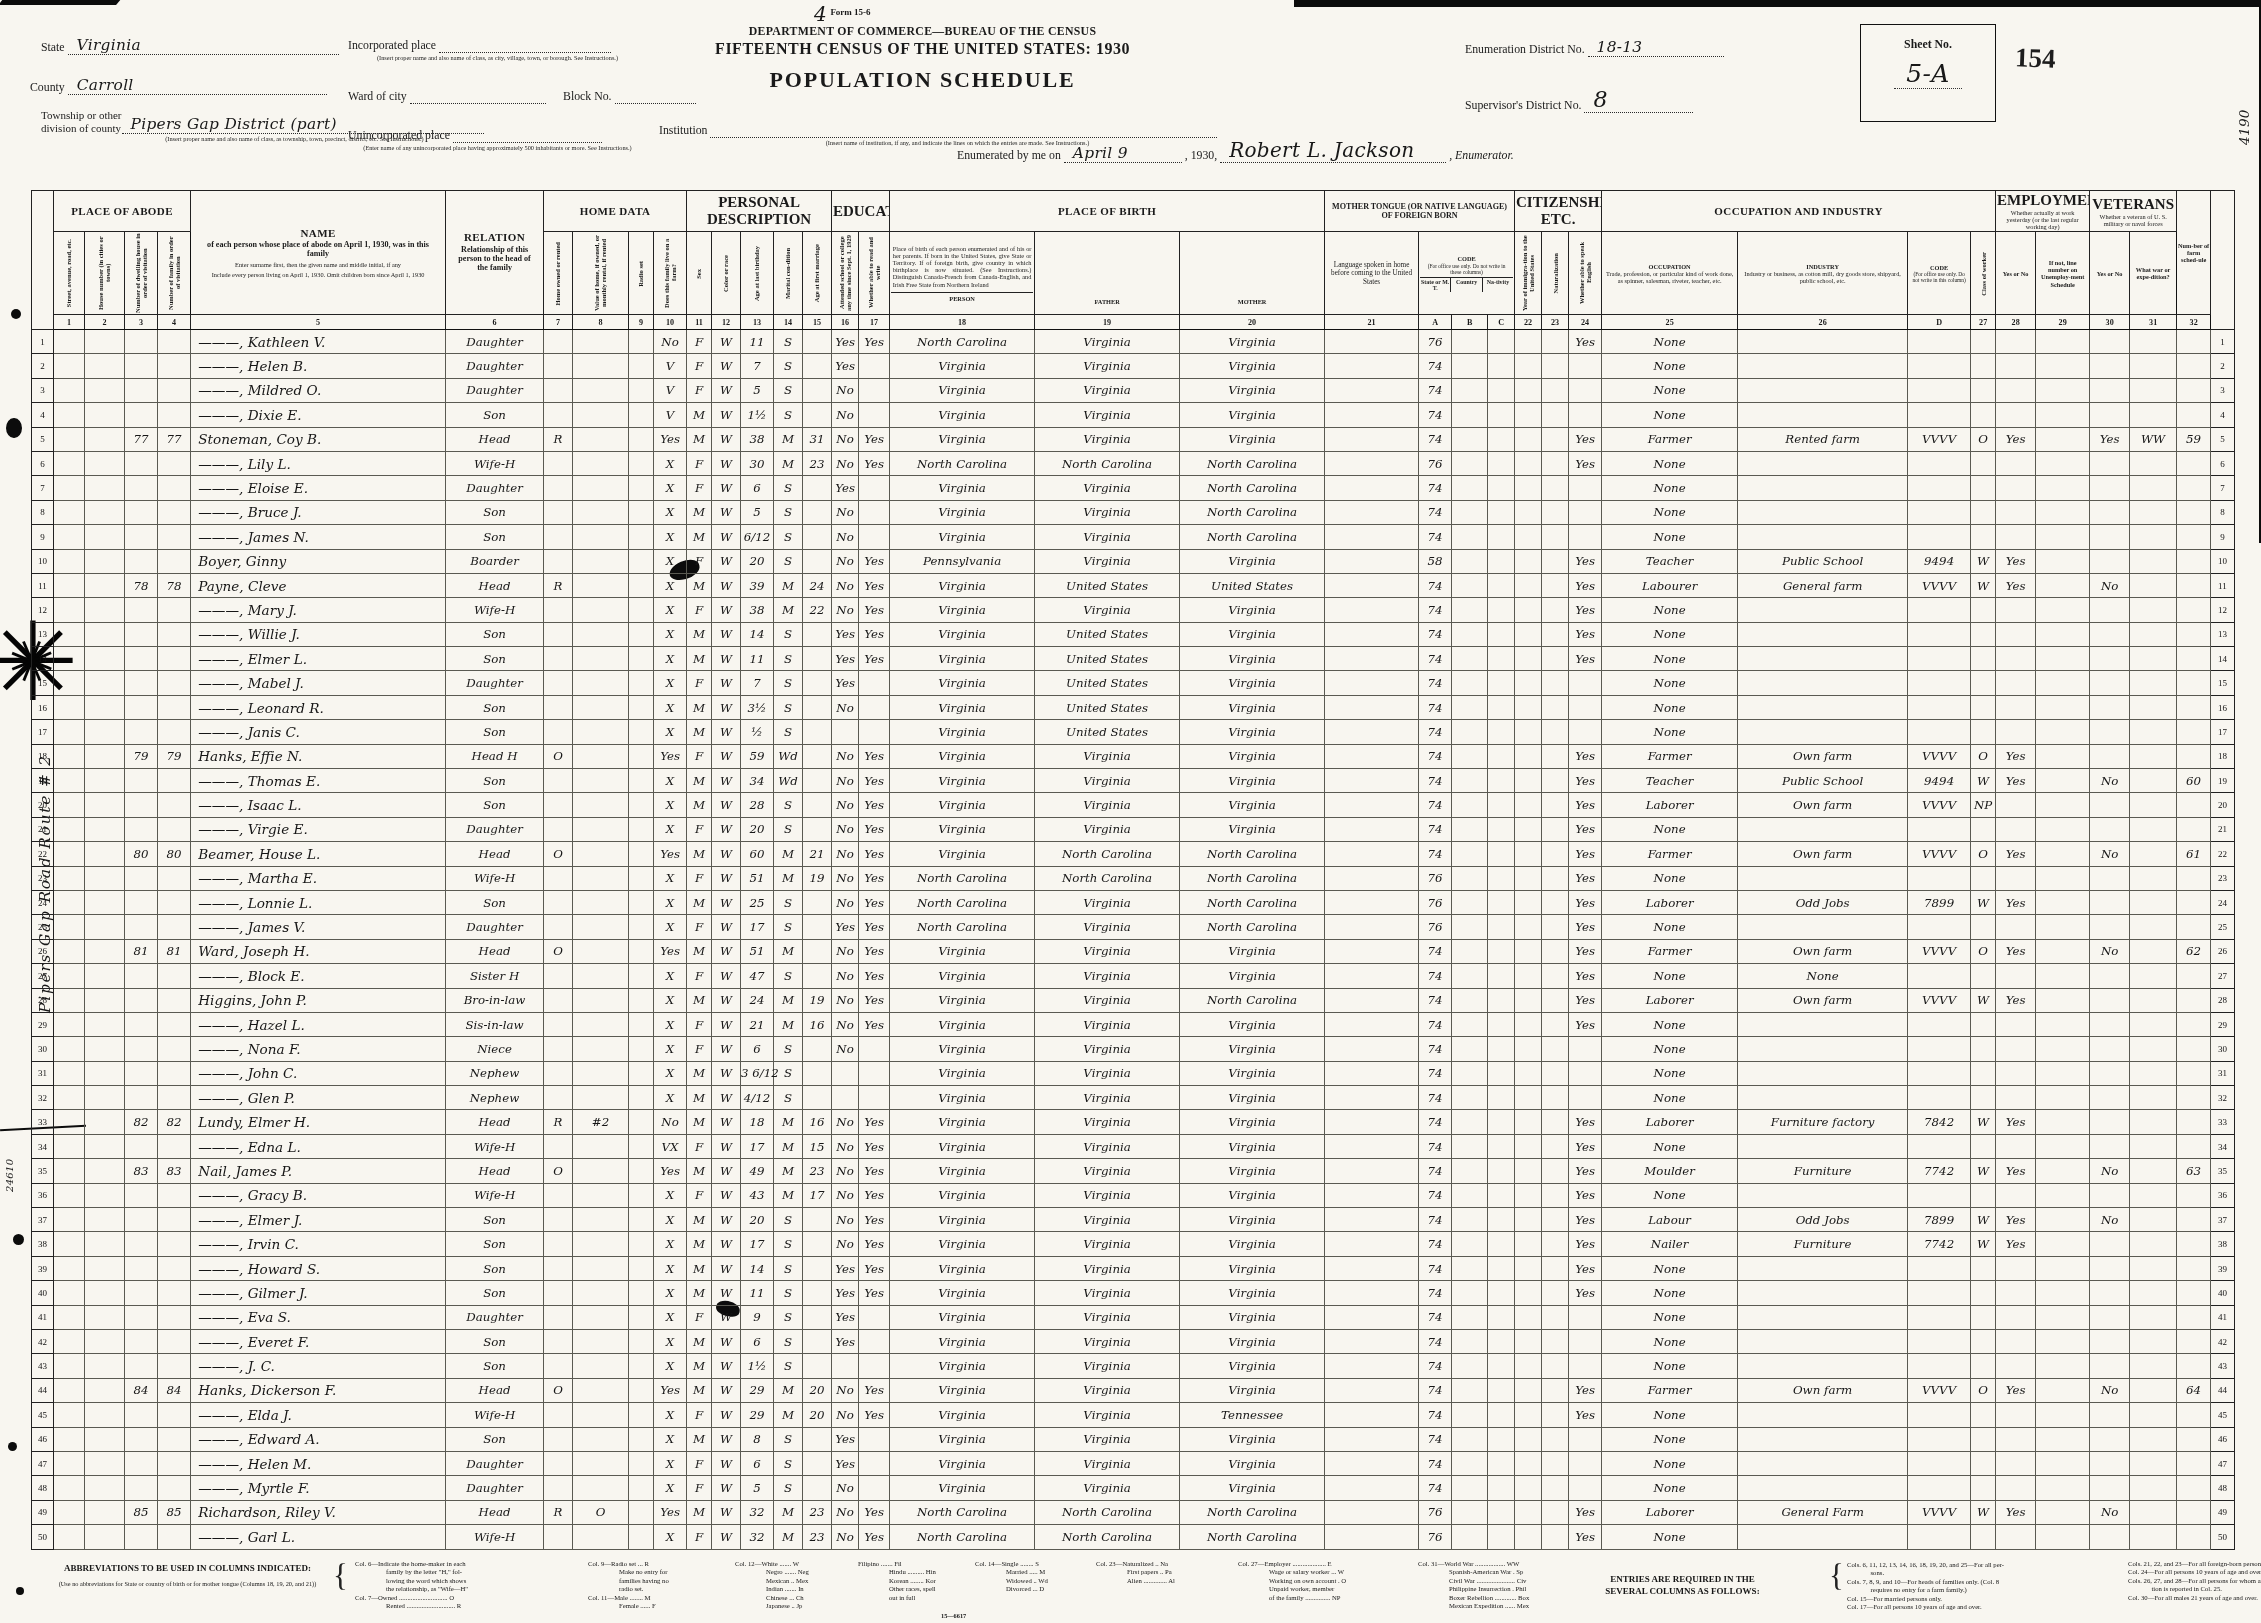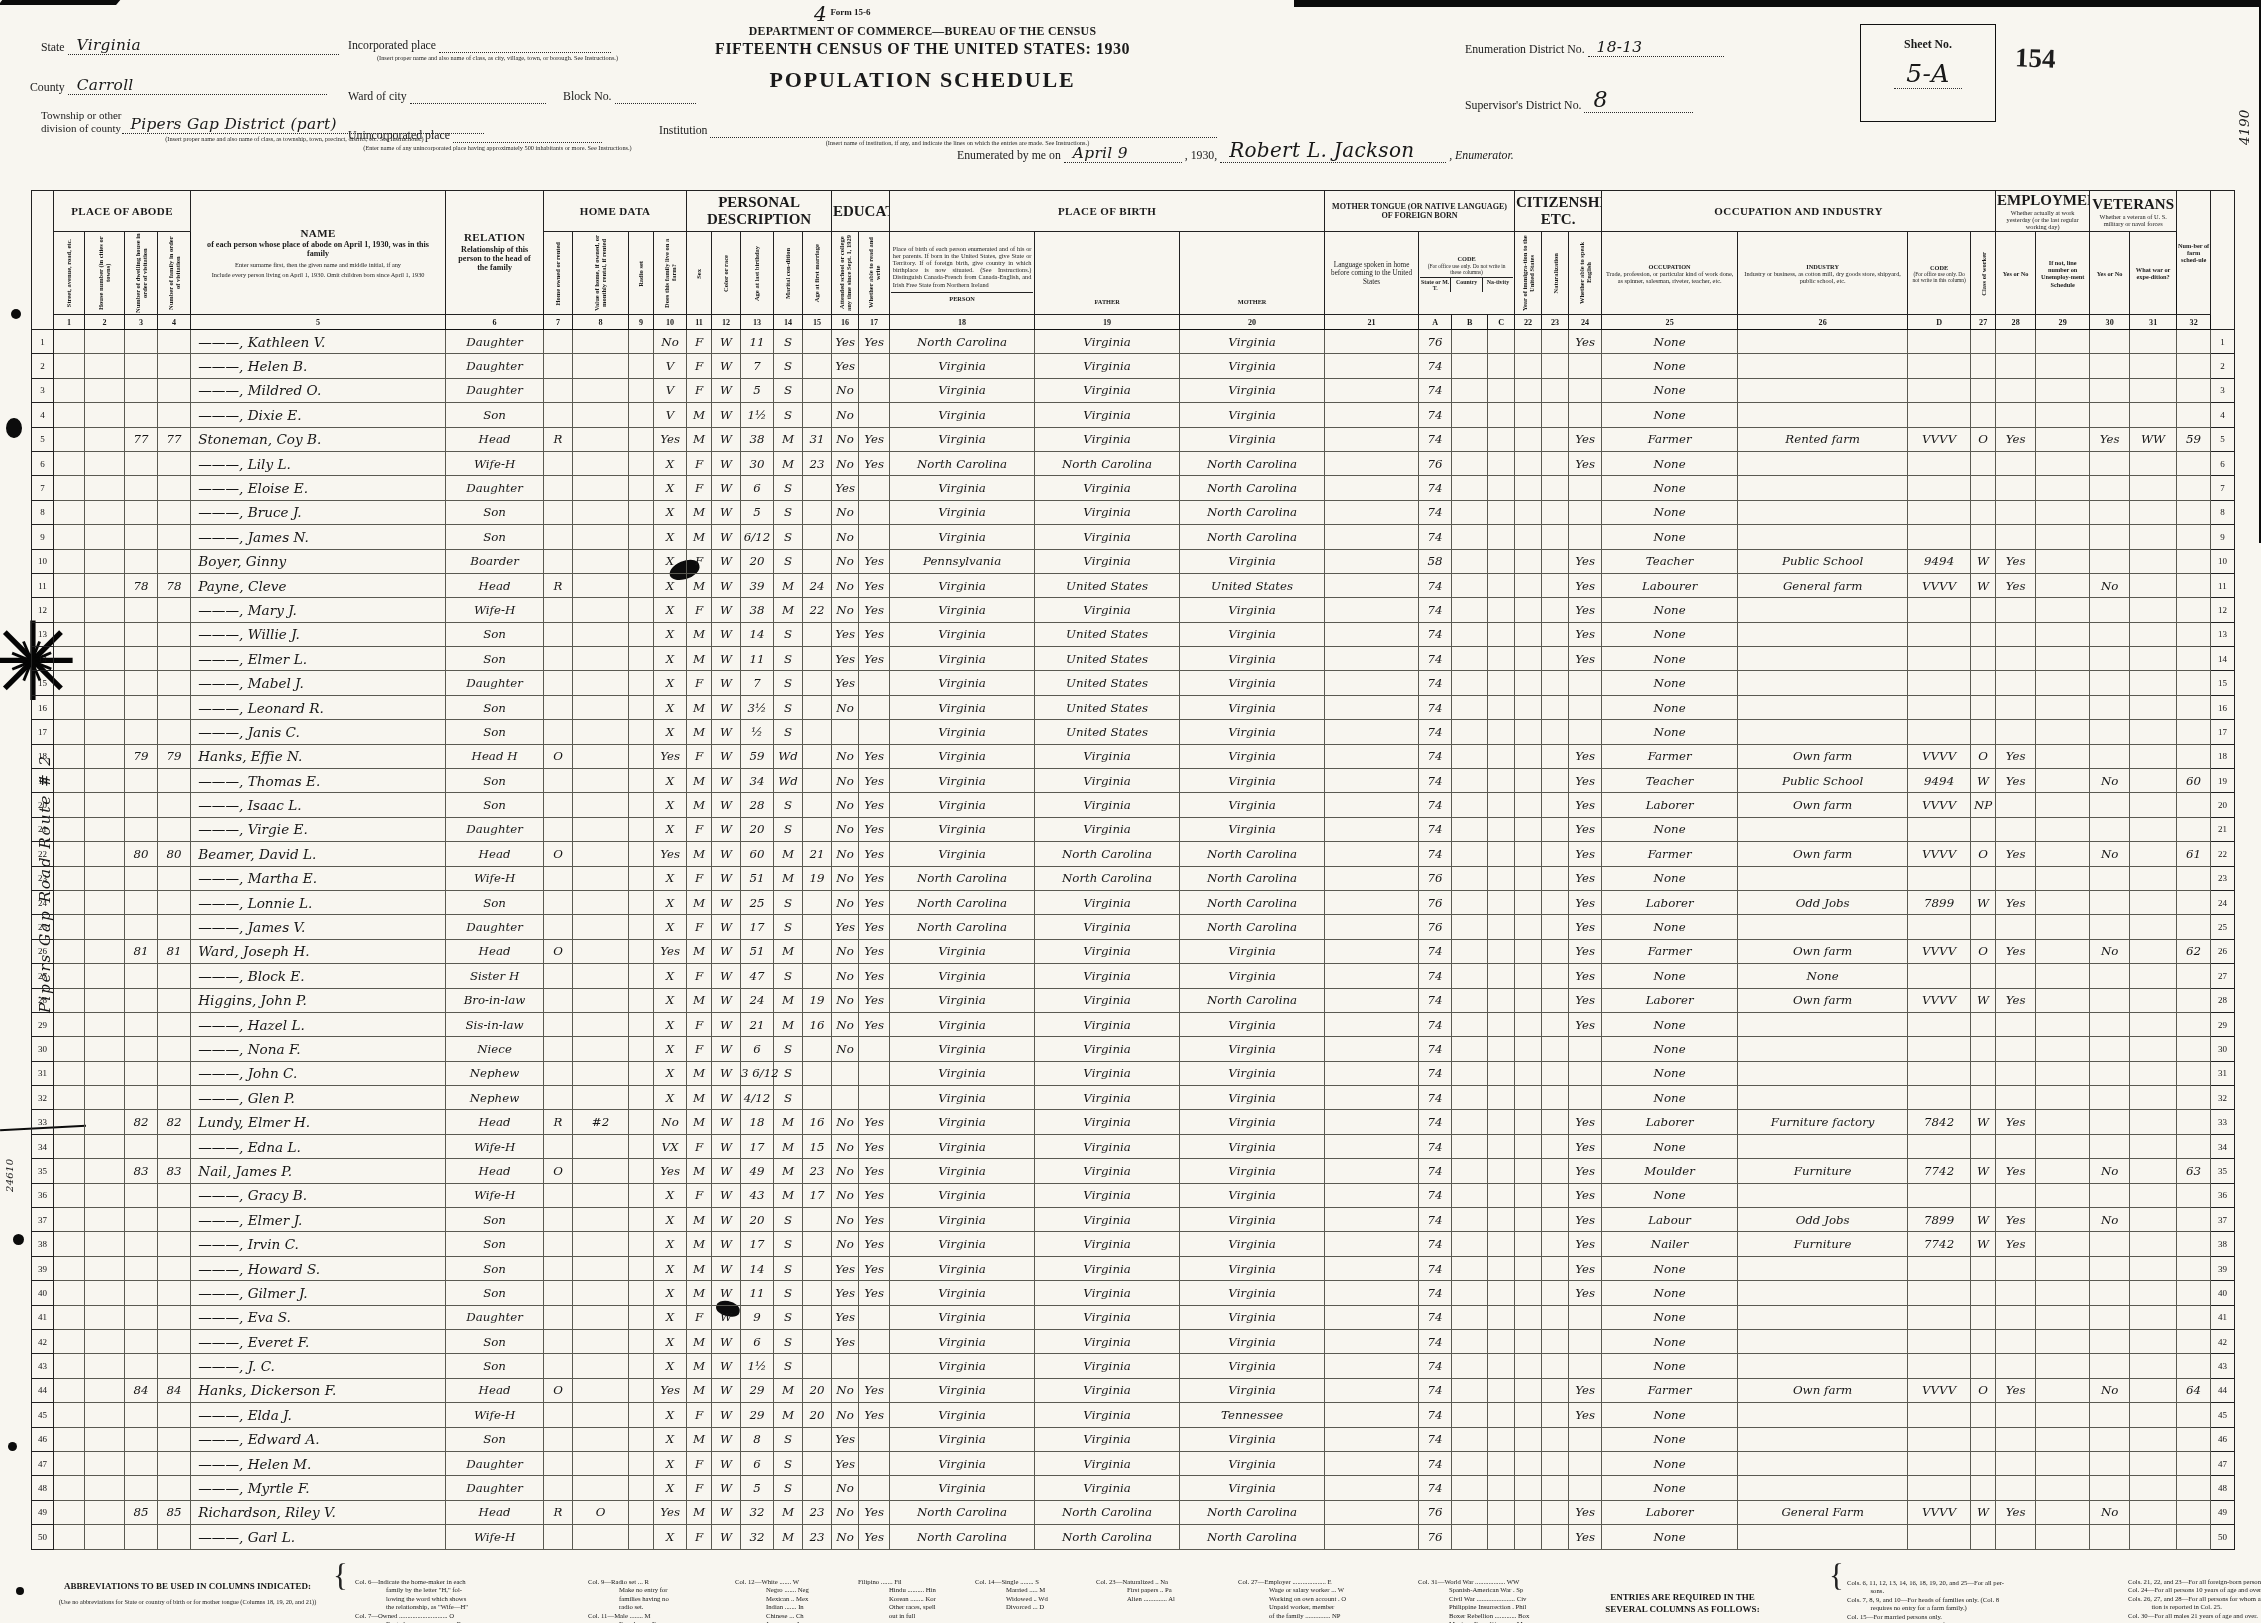--- a/index.html
+++ b/index.html
@@ -39,21 +39,21 @@
   .codebar span:last-child { border-right:none; }
 
   #census-table tbody td { border:0.9px solid #5a5a52; height:24.4px; text-align:center; font-size:11.8px; overflow:visible; white-space:nowrap; }
   #census-table tbody td.dc { font-family:"DejaVu Serif", serif; font-style:italic; color:#161616; }
   #census-table tbody td.name-cell { text-align:left; padding-left:7.2px; font-size:13.6px; }
   #census-table tbody td.bp { font-size:11.8px; }
   #census-table .linenum { font-size:9px; font-family:"Liberation Serif",serif; font-style:normal; color:#111; background:transparent; border:0.9px solid #222; }
   #census-table .bl { border-left:1.8px solid #111 !important; }
 
   
-  .fp { position:absolute; font-size:6.7px; line-height:1.25; color:#161616;margin-top:18px; }
+  .fp { position:absolute; font-size:6.7px; line-height:1.25; color:#161616; }
   .fp div { white-space:nowrap; }
   .fpt { font-weight:bold; font-size:9px; text-align:center; line-height:1.3; }
   .brace { position:absolute; font-size:31px; color:#222; }
 
   .vert-note { position:absolute; writing-mode:vertical-rl; transform:rotate(180deg); }
   .stamp { position:absolute; font-weight:bold; color:#1d1d1d; }
   .sheetbox { position:absolute; border:1.8px solid #111; text-align:center; }
 </style>
 </head>
 <body>
@@ -1203,21 +1203,21 @@
           <td class="dc"></td>
           <td class="dc bl"></td>
           <td class="linenum bl">21</td>
         </tr>
         <tr>
           <td class="linenum">22</td>
           <td class="dc bl"></td>
           <td class="dc"></td>
           <td class="dc">80</td>
           <td class="dc">80</td>
-          <td class="dc bl name-cell">Beamer, David L.</td>
+          <td class="dc bl name-cell">Beamer, House L.</td>
           <td class="dc bl">Head</td>
           <td class="dc bl">O</td>
           <td class="dc"></td>
           <td class="dc"></td>
           <td class="dc">Yes</td>
           <td class="dc bl">M</td>
           <td class="dc">W</td>
           <td class="dc">60</td>
           <td class="dc">M</td>
           <td class="dc">21</td>

